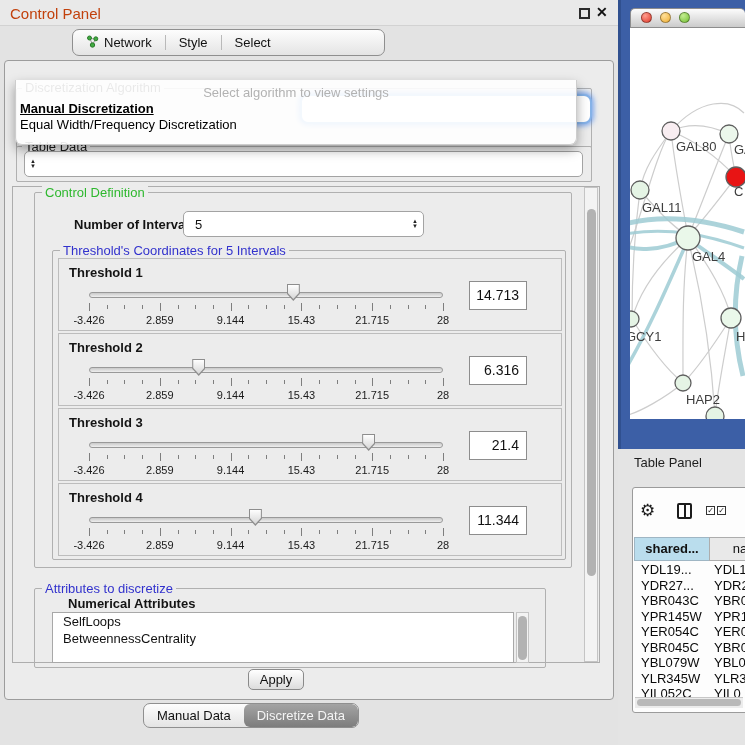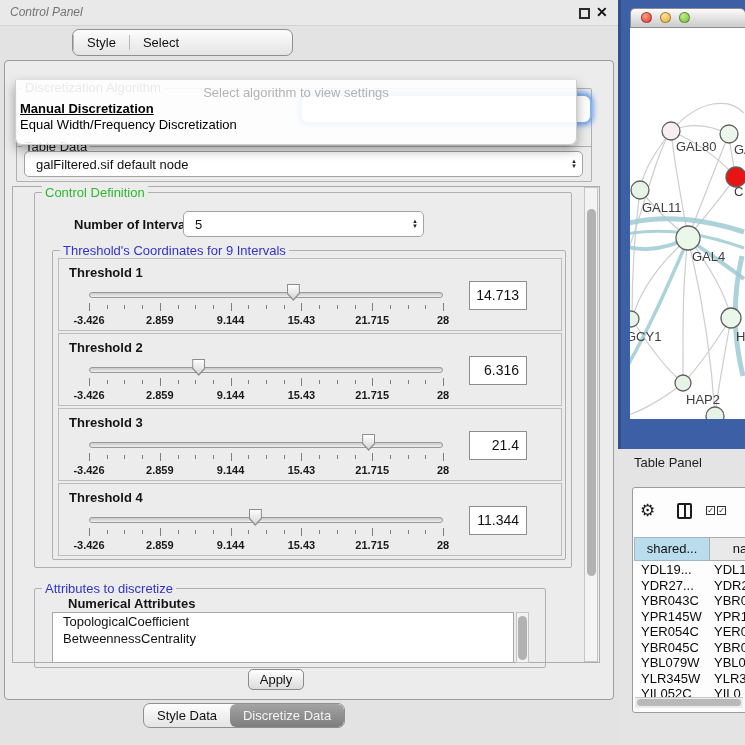--- a/index.html
+++ b/index.html
@@ -7,21 +7,21 @@
   body {
     position: relative; overflow: hidden;
     background:#e3e3e3;
     font-family:"Liberation Sans", sans-serif;
     -webkit-font-smoothing: antialiased;
   }
   .abs { position:absolute; }
 
   
   .cp-titlebar { left:0; top:0; width:618px; height:26px; background:#e9e9e9; border-bottom:1px solid #d2d2d2; }
-  .cp-title { left:10px; top:5px; font-size:12px; color:#737373;font-style:italic; }
+  .cp-title { left:10px; top:5px; font-size:15px; color:#c2410c; }
   .float-btn { left:579px; top:8px; width:11px; height:11px; border:2px solid #2b2b2b; background:transparent; }
   .close-btn { left:596px; top:4px; font-size:14px; font-weight:bold; color:#111; }
 
   .tab-bar { left:72px; top:29px; height:27px; display:flex; align-items:stretch;
     border:1px solid #8f8f8f; border-radius:7px; background:linear-gradient(#fdfdfd,#e4e4e4); overflow:hidden; }
   .tab { display:flex; align-items:center; gap:5px; padding:0 13px; font-size:13px; color:#111; white-space:nowrap; }
   .tab.sel { background:linear-gradient(#a4a4a4,#7d7d7d); color:#f5f5f5; border-radius:6px; }
   .tab-sep { width:1px; background:#b9b9b9; margin:5px 0; }
 
   .main-panel { left:4px; top:60px; width:610px; height:640px; border:1px solid #9c9c9c; border-radius:4px; background:#ececec; }
@@ -58,21 +58,21 @@
 
   
   .th-panel { left:58px; width:504px; height:73px; background:#ececec; border:1px solid #bdbdbd; }
   .th-track { left:30px; top:33px; width:354px; height:6px; border:1px solid #999;
     border-radius:3px; background:linear-gradient(#c9c9c9,#efefef); }
   .th-thumb { width:13px; height:17px; top:25px; background:#8d8d8d;
     clip-path:polygon(0 0,100% 0,100% 58%,50% 100%,0 58%); }
   .th-thumb i { position:absolute; left:1px; top:1px; right:1px; bottom:2px; display:block;
     clip-path:polygon(0 0,100% 0,100% 58%,50% 100%,0 58%); background:linear-gradient(#fefefe,#d6d6d6); }
   .tick { width:1px; background:#7e7e7e; }
-  .tick-label { font-size:11px; font-weight:bold; color:#1a1a1a; transform:translateX(-50%); white-space:nowrap; }
+  .tick-label { font-size:11px; font-weight:normal; color:#1a1a1a; transform:translateX(-50%); white-space:nowrap; }
   .th-value { left:410px; top:22px; width:58px; height:29px; background:#fff; border:1px solid #8d8d8d;
     font-size:14px; color:#111; text-align:right; line-height:27px; padding-right:7px; }
 
   .attr-list { background:#fff; border:1px solid #a8a8a8; overflow:hidden; }
   .attr-item { font-size:13px; color:#111; height:17px; line-height:17px; padding-left:10px; white-space:nowrap; }
 
   .apply-btn { left:248px; top:669px; width:56px; height:21px; border:1px solid #8a8a8a; border-radius:5px;
     background:linear-gradient(#ffffff,#dcdcdc); font-size:13px; color:#111; text-align:center; line-height:19px; }
 
   .bottom-bar { left:143px; top:703px; height:25px; display:flex; align-items:stretch;
@@ -105,20 +105,31 @@
 </style>
 </head>
 <body>
 
 <div class="abs cp-titlebar"></div>
 <div class="abs cp-title">Control Panel</div>
 <div class="abs float-btn"></div>
 <div class="abs close-btn">✕</div>
 
 <div class="abs tab-bar" id="top-tabs">
+    <div class="tab" style="position: static;">
+      <span><svg width="13" height="13" viewBox="0 0 13 13">
+          <line x1="4" y1="3.5" x2="9.5" y2="4" stroke="#9a9a9a"></line>
+          <line x1="4" y1="3.5" x2="6.5" y2="10" stroke="#9a9a9a"></line>
+          <line x1="9.5" y1="4" x2="6.5" y2="10" stroke="#9a9a9a"></line>
+          <circle cx="3.5" cy="3" r="2" fill="#41ab41" stroke="#2c7a2c"></circle>
+          <circle cx="9.8" cy="3.8" r="2" fill="#41ab41" stroke="#2c7a2c"></circle>
+          <circle cx="6.5" cy="10" r="2.2" fill="#41ab41" stroke="#2c7a2c"></circle>
+        </svg></span>
+      <span>Network</span>
+    </div>
     <div class="tab-sep" style="position: static;"></div>
     <div class="tab" style="position: static;">
       <span>Style</span>
     </div>
     <div class="tab-sep" style="position: static;"></div>
     <div class="tab" style="position: static;">
       <span>Select</span>
     </div>
     <div class="tab sel" style="position: static; margin-top: 48px;">
       <span>Cyni Toolbox</span>
@@ -127,42 +138,41 @@
 
 <div class="abs main-panel"></div>
 
 <div class="abs group-box" style="left:16px;top:88px;width:576px;height:94px;"></div>
 <div class="abs group-label" style="left:22px;top:80px;z-index:5;">Discretization Algorithm</div>
 <div class="abs algo-combo"></div>
 
 <div class="abs group-box" style="left:16px;top:146px;width:576px;height:36px;background:#ececec;z-index:6;"></div>
 <div class="abs group-label" style="left:22px;top:139px;z-index:7;">Table Data</div>
 <div class="abs combo" style="left:24px;top:151px;width:559px;height:26px;z-index:7;">
-  <span class="val">galFiltered.sif default node</span>
   <span class="stepper">
     <span>▲</span>
       <span>▼</span>
   </span>
 </div>
 
 <div class="abs scroll-area"></div>
 
 <div class="abs group-box" style="left:34px;top:192px;width:538px;height:376px;"></div>
 <div class="abs group-label green" style="left:42px;top:185px;">Control Definition</div>
 <div class="abs bold13" style="left:74px;top:217px;">Number of Intervals</div>
 <div class="abs combo" style="left:183px;top:211px;width:241px;height:26px;">
   <span class="val">5</span>
   <span class="stepper">
     <span>▲</span>
       <span>▼</span>
   </span>
 </div>
 
 <div class="abs group-box" style="left:52px;top:250px;width:514px;height:310px;"></div>
-<div class="abs group-label blue" style="left:60px;top:243px;">Threshold's Coordinates for 9 Intervals</div>
+<div class="abs group-label blue" style="left:60px;top:243px;">Threshold's Coordinates for 5 Intervals</div>
 <div id="thresholds-container">
     <div class="abs th-panel" style="top: 258px;">
       <div class="abs bold13" style="left: 10px; top: 6px;">Threshold 1</div>
       <div class="abs th-track"></div>
       <div class="abs th-thumb" style="left: 227.828px;">
         <i></i>
       </div>
       <div class="abs tick" style="left: 30px; top: 44px; height: 8px;"></div>
       <div class="abs tick" style="left: 47.7px; top: 46px; height: 4px;"></div>
       <div class="abs tick" style="left: 65.4px; top: 46px; height: 4px;"></div>
@@ -296,21 +306,21 @@
       <div class="abs tick-label" style="left: 313.2px; top: 55px;">21.715</div>
       <div class="abs tick-label" style="left: 384px; top: 55px;">28</div>
       <div class="abs th-value">11.344</div>
     </div>
   </div>
 
 <div class="abs group-box" style="left:34px;top:588px;width:512px;height:80px;"></div>
 <div class="abs group-label blue" style="left:42px;top:581px;">Attributes to discretize</div>
 <div class="abs bold13" style="left:44px;top:596px;padding-left:24px;">Numerical Attributes</div>
 <div class="abs attr-list" style="left:52px;top:612px;width:462px;height:51px;" id="attr-list">
-    <div class="attr-item" style="position: static;">TopologicalCoefficient</div>
+    <div class="attr-item" style="position: static;">SelfLoops</div>
     <div class="attr-item" style="position: static;">BetweennessCentrality</div>
   </div>
 <div class="abs sb-v" style="left:516px;top:612px;width:13px;height:51px;">
   <div class="abs sb-thumb" style="left:1px;top:3px;width:9px;height:44px;"></div>
 </div>
 
 <div class="abs sb-v" style="left:584px;top:187px;width:14px;height:475px;">
   <div class="abs sb-thumb" style="left:2px;top:21px;width:9px;height:367px;"></div>
 </div>
 
@@ -319,21 +329,21 @@
 <div class="abs popup">
   <div class="abs popup-prompt">Select algorithm to view settings</div>
   <div id="popup-options">
       <div class="abs popup-opt b" style="top: 21px; text-decoration: underline;">Manual Discretization</div>
       <div class="abs popup-opt" style="top: 37px;">Equal Width/Frequency Discretization</div>
     </div>
 </div>
 
 <div class="abs bottom-bar" id="bottom-tabs">
     <div class="tab" style="position: static;">
-      <span>Style Data</span>
+      <span>Manual Data</span>
     </div>
     <div class="tab sel" style="position: static;">
       <span>Discretize Data</span>
     </div>
   </div>
 
 <div class="abs blue-frame"></div>
 <div class="abs net-titlebar"></div>
 <div class="abs light" style="left:641px;top:12px;background:radial-gradient(circle at 35% 30%, #ff9d8d, #e0392b);"></div>
 <div class="abs light" style="left:660px;top:12px;background:radial-gradient(circle at 35% 30%, #ffe09a, #efae33);"></div>
@@ -385,21 +395,21 @@
 
 <div class="abs tp-region"></div>
 <div class="abs tp-title">Table Panel</div>
 <div class="abs tp-box"></div>
 <div class="abs gear">⚙</div>
 <div class="abs split-icon">
     <i></i>
   </div>
 <div class="abs chk" style="left:706px;top:506px;">✓</div>
 <div class="abs chk" style="left:717px;top:506px;">✓</div>
-<div class="abs tp-head hl" style="left:634px;top:537px;width:76px;">shared...</div>
+<div class="abs tp-head hl" style="left:634px;top:537px;width:76px;font-weight:bold;">shared...</div>
 <div class="abs tp-head plain" style="left:709px;top:537px;width:80px;">name</div>
 <div class="abs tp-rows" id="tp-rows">
     <div class="tp-row" style="top: 0px;">
       <span class="c1">YDL19...</span>
       <span class="c2">YDL1</span>
     </div>
     <div class="tp-row" style="top: 15.5px;">
       <span class="c1">YDR27...</span>
       <span class="c2">YDR2</span>
     </div>

